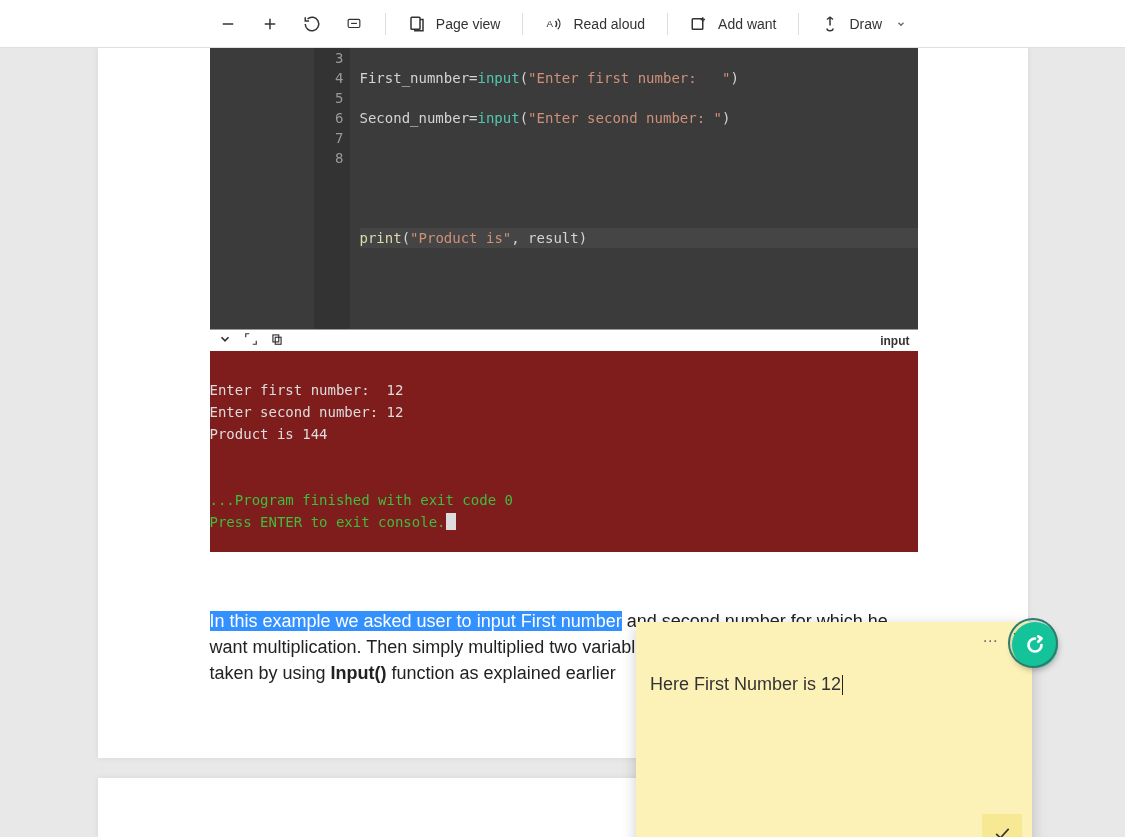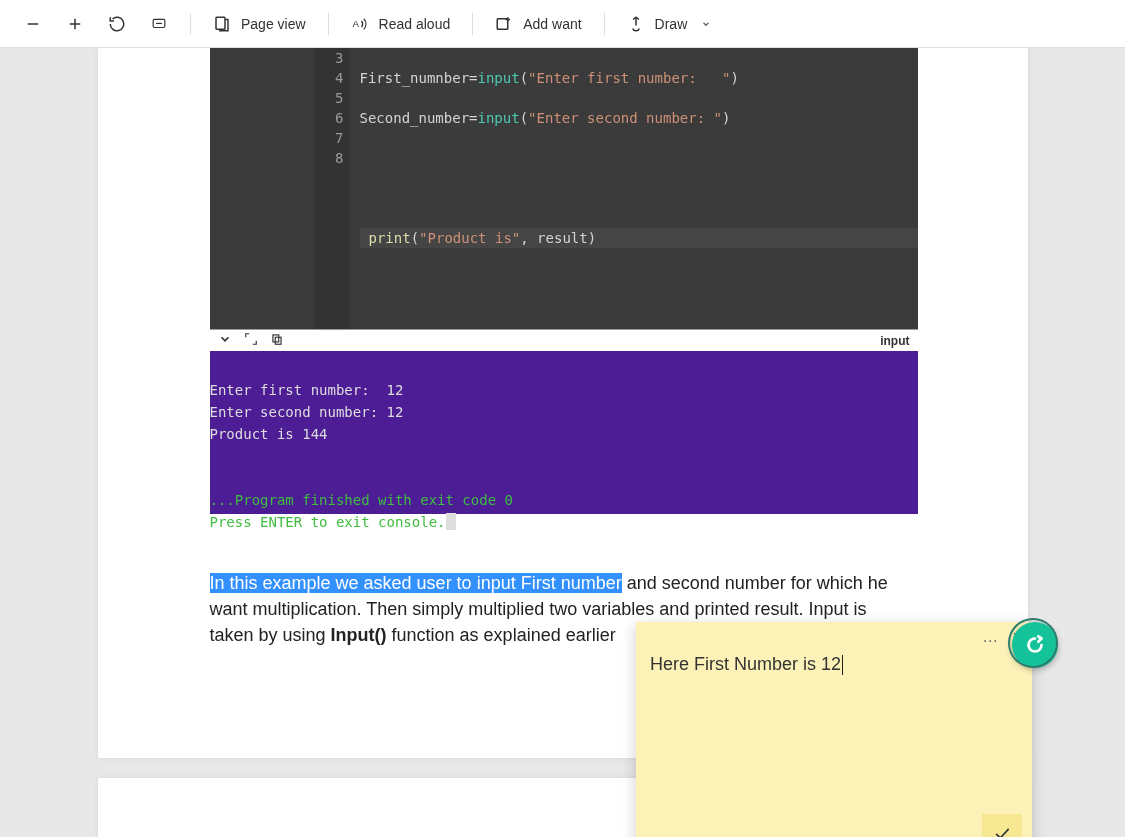--- a/index.html
+++ b/index.html
@@ -14,20 +14,21 @@
 
   
   .toolbar {
     height: 48px;
     background: #fff;
     display: flex;
     align-items: center;
     gap: 0;
     padding: 0 12px;
     border-bottom: 1px solid #e0e0e0;
+    justify-content: center;
   }
   .tb-btn {
     display: flex;
     align-items: center;
     gap: 10px;
     padding: 6px 12px;
     font-size: 14px;
     color: #333;
     cursor: pointer;
     border-radius: 4px;
@@ -163,45 +164,45 @@
     font-family: Consolas, monospace;
     font-size: 14px;
     color: #d4d4d4;
     line-height: 20px;
     padding-left: 10px;
     white-space: pre;
   }
   .op { color: #d4d4d4; }
   .fn { color: #4ec9b0; }
   .str { color: #ce9178; }
-  .print { color: #dcdcaa; margin-left: 9px; }
+  .print { color: #dcdcaa; }
   .highlight-line { background: #454545; }
   .code-line { height: 20px; }
 
   
   .console-bar {
     height: 22px;
     background: #fff;
     border-top: 1px solid #999;
     display: flex;
     align-items: center;
     padding: 0 8px;
     font-size: 12px;
     color: #333;
     gap: 12px;
   }
   .console-bar .spacer { flex: 1; }
   .console {
-    background: #4c1d95;
+    background: #7f1d1d;
     color: #ddd;
     font-family: Consolas, monospace;
     font-size: 14px;
     padding: 6px 0 14px 0;
     line-height: 22px;
-    height: 163px;
+    height: 201px;
     white-space: pre;
   }
   .green { color: #3fbd3f; }
   .cursor {
     display: inline-block;
     width: 10px;
     height: 17px;
     background: #ddd;
     vertical-align: text-bottom;
   }
@@ -237,20 +238,21 @@
     justify-content: flex-end;
     gap: 14px;
     padding-right: 8px;
     color: #666;
     font-size: 16px;
   }
   .note-text {
     padding: 2px 14px;
     font-size: 18px;
     color: #333;
+    margin-top: 20px;
   }
   .note-caret {
     display: inline-block;
     width: 1px;
     height: 20px;
     background: #222;
     vertical-align: middle;
     margin-left:1px;
   }
   .note-confirm {

